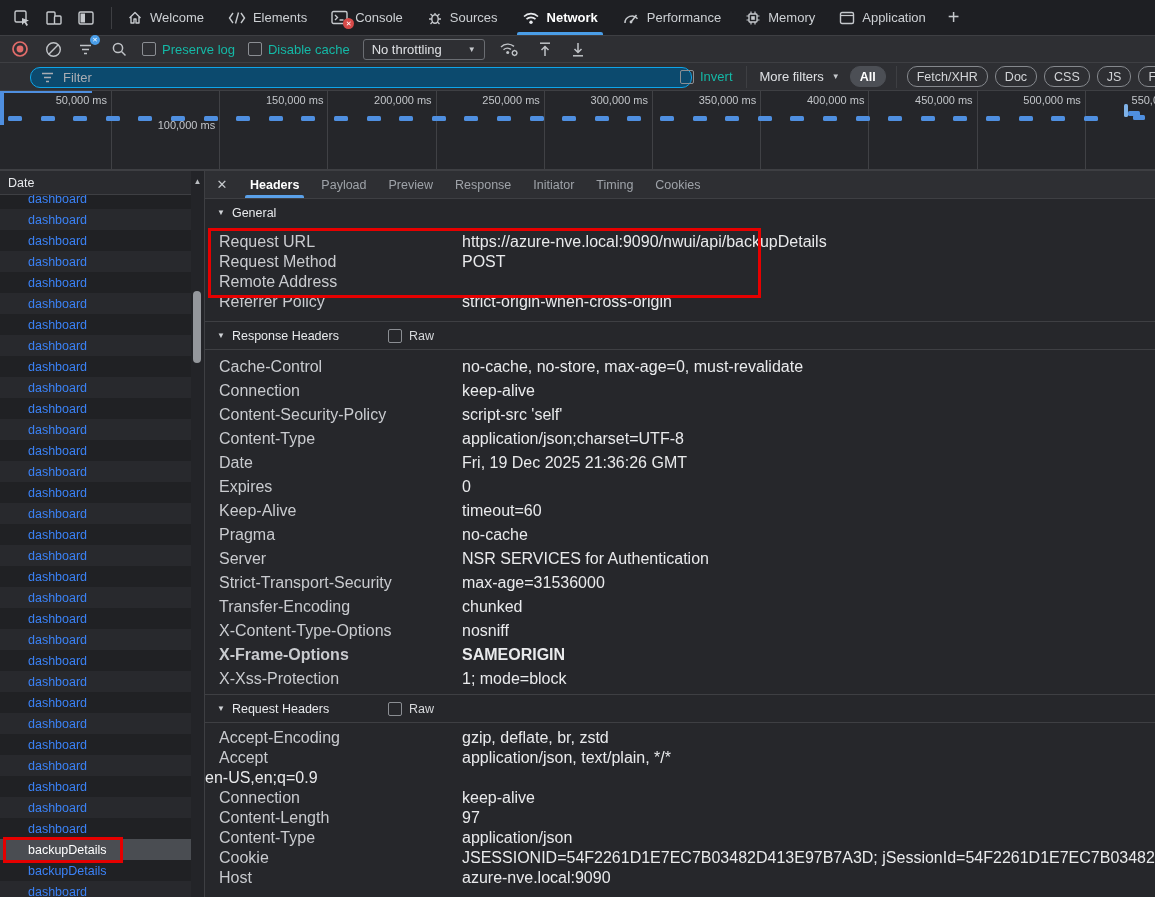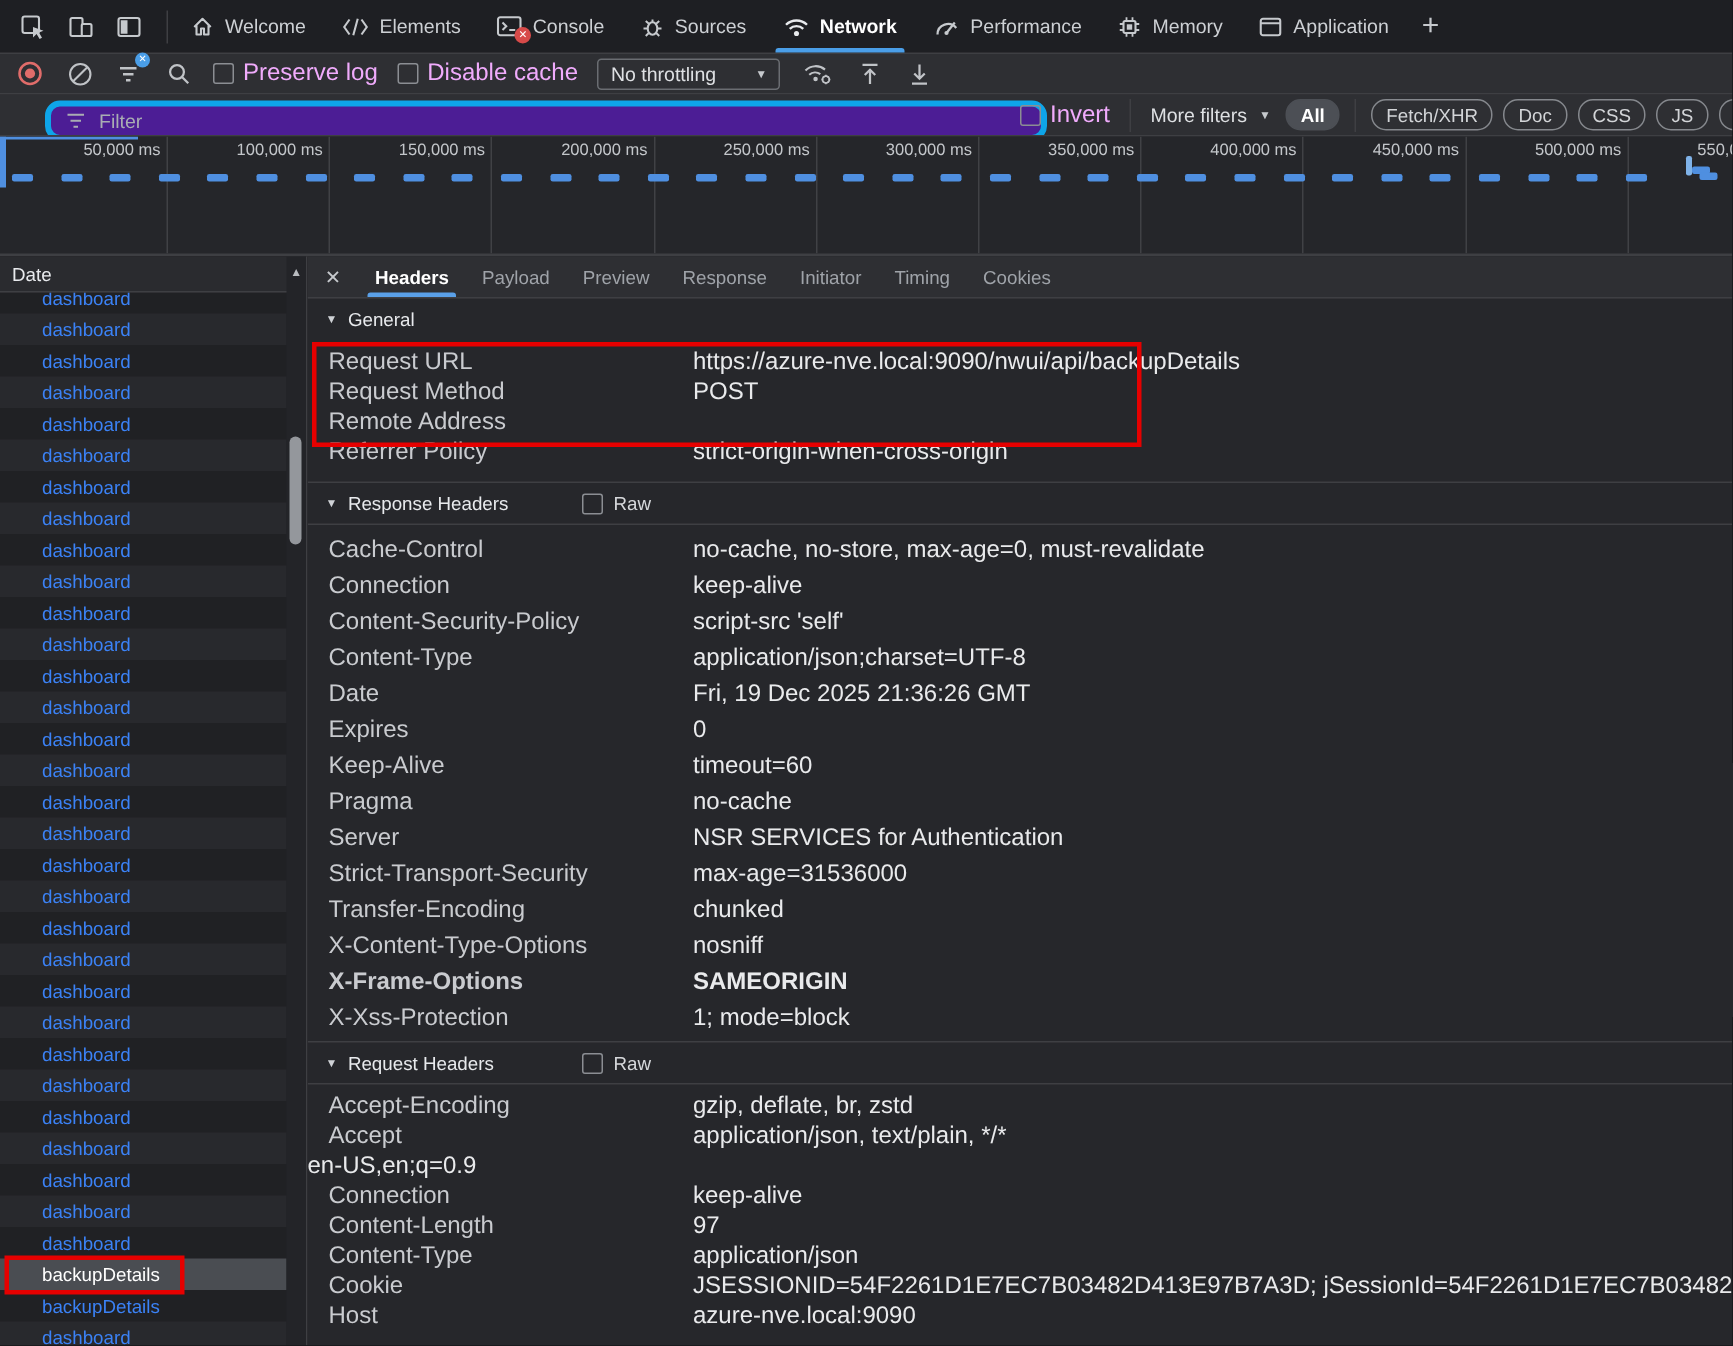--- a/index.html
+++ b/index.html
@@ -30,30 +30,30 @@
 
   
   .toolbar{position:absolute;top:36px;left:0;right:0;height:26px;background:#2e2f33;
     border-bottom:1px solid #3e3f43;display:flex;align-items:center;gap:13px;padding-left:10px;}
   .tb-icon{width:20px;height:20px;display:flex;align-items:center;justify-content:center;
     color:#c0c3c7;position:relative;flex:none;}
   .fbadge{position:absolute;right:-4px;top:-4px;width:10px;height:10px;border-radius:50%;
     background:#4a9ee8;color:#fff;font-size:6.5px;line-height:10px;text-align:center;}
   .cb-group{display:flex;align-items:center;gap:6px;flex:none;}
   .cb{width:12px;height:12px;border:1px solid #8b8e93;border-radius:2px;background:transparent;flex:none;}
-  .cb-label{font-size:16px;color:#f0abfc;white-space:nowrap;}
+  .cb-label{font-size:13px;color:#14b8a6;white-space:nowrap;}
   .dropdown{display:flex;align-items:center;gap:26px;border:1px solid #6a6d72;border-radius:3px;
     height:19px;padding:0 8px;font-size:13px;color:#dee0e3;flex:none;}
   .caret{font-size:8px;color:#c6c9cd;}
 
   
   .filterbar{position:absolute;top:63px;left:0;right:0;height:27px;background:#2e2f33;
     border-bottom:1px solid #3e3f43;display:flex;align-items:center;overflow:hidden;}
-  .filter-input{position:absolute;left:30px;top:4px;width:640px;height:19px;background:#4c1d95;
-    border:4px solid #0ea5e9;border-radius:10px;display:flex;align-items:center;gap:9px;
+  .filter-input{position:absolute;left:30px;top:4px;width:640px;height:19px;background:#0c4a6e;
+    border:1px solid #0ea5e9;border-radius:10px;display:flex;align-items:center;gap:9px;
     padding:0 10px;color:#a9adb3;font-size:13px;}
   .fb-right{position:absolute;left:680px;top:0;height:27px;display:flex;align-items:center;gap:10px;}
   .pill{height:19px;border:1px solid #85888d;border-radius:10px;display:flex;align-items:center;
     padding:0 9px;font-size:12.5px;color:#d3d5d8;white-space:nowrap;flex:none;}
   .pill.selected{background:#4c4f55;border-color:#4c4f55;color:#fff;font-weight:bold;}
   .mf{display:flex;align-items:center;gap:8px;font-size:13px;color:#dee0e3;flex:none;}
 
   
   .overview{position:absolute;top:91px;left:0;right:0;height:78px;background:#25262a;
     border-bottom:2px solid #3e3f43;overflow:hidden;}
@@ -304,21 +304,21 @@
         </span>
     </div>
   </div>
 
   <div class="overview" id="overview">
     <div class="ov-topline"></div>
     <div class="ov-handle"></div>
   <div class="gridline" style="left: 111px;"></div>
       <div class="ticklabel" style="left: -3px;">50,000 ms</div>
       <div class="gridline" style="left: 219.2px;"></div>
-      <div class="ticklabel" style="left: 105.2px;">100,000 ms</div>
+      <div class="ticklabel" style="left: 105.2px; margin-top: 25px;">100,000 ms</div>
       <div class="gridline" style="left: 327.4px;"></div>
       <div class="ticklabel" style="left: 213.4px;">150,000 ms</div>
       <div class="gridline" style="left: 435.6px;"></div>
       <div class="ticklabel" style="left: 321.6px;">200,000 ms</div>
       <div class="gridline" style="left: 543.8px;"></div>
       <div class="ticklabel" style="left: 429.8px;">250,000 ms</div>
       <div class="gridline" style="left: 652px;"></div>
       <div class="ticklabel" style="left: 538px;">300,000 ms</div>
       <div class="gridline" style="left: 760.2px;"></div>
       <div class="ticklabel" style="left: 646.2px;">350,000 ms</div>

